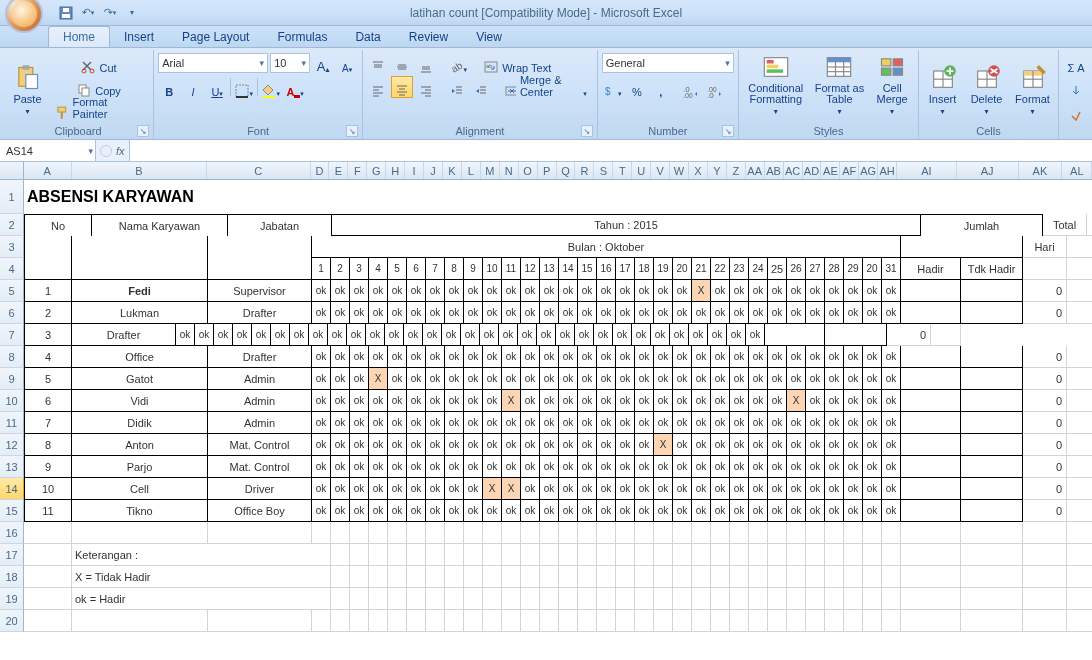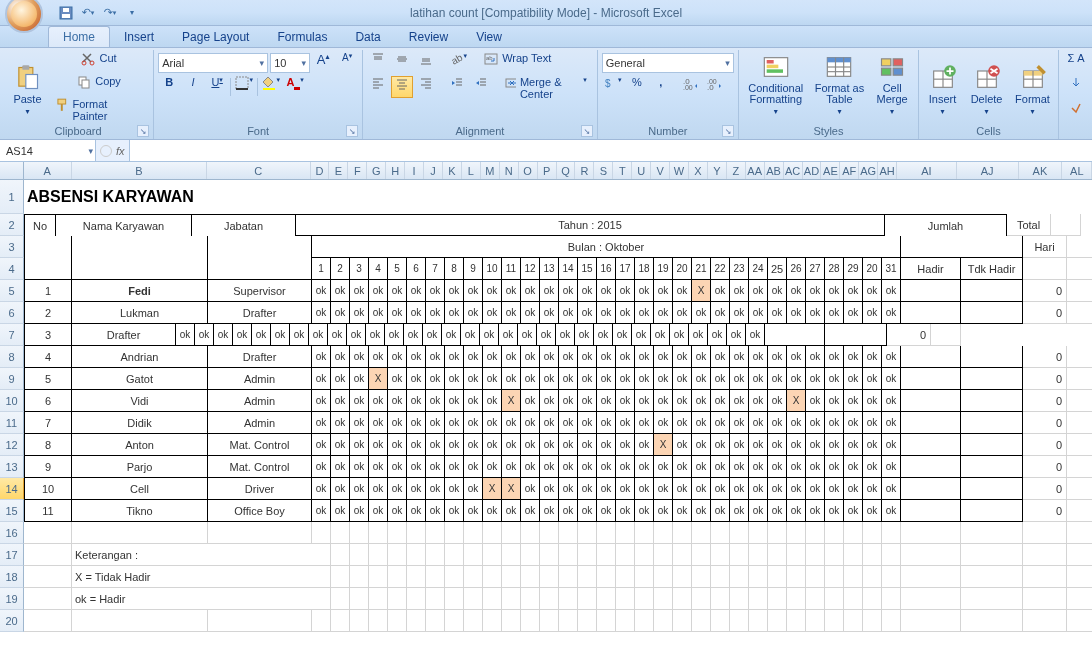--- a/index.html
+++ b/index.html
@@ -21,21 +21,21 @@
   
   .ribbon { height: 92px; background: linear-gradient(to bottom, #dce9f9 0%, #cde2f9 50%, #c0d8f0 100%); display: flex; border-bottom: 1px solid #9fb8d8; padding: 2px 3px 0 3px; }
   .ribgroup { border-right: 1px solid #a9c3e0; display: flex; flex-direction: column; justify-content: space-between; padding: 2px 4px 0 4px; position: relative; }
   .ribgroup-label { text-align: center; color: #4a6a8a; font-size: 11px; padding: 2px 0; display: flex; align-items: center; justify-content: center; gap: 4px; position: relative; }
   .ribgroup-label .launcher { width: 12px; height: 12px; border: 1px solid #a9c3e0; background: #e7f0fd; position: absolute; right: 0; bottom: 2px; display: flex; align-items: center; justify-content: center; font-size: 8px; color: #5070a0; }
   .ribbody { flex: 1; display: flex; gap: 4px; align-items: flex-start; }
   .bigbtn { width: 42px; height: 66px; display: flex; flex-direction: column; align-items: center; justify-content: flex-end; padding-bottom: 2px; gap: 2px; color: #15428b; }
   .bigbtn svg, .bigbtn .ico { width: 28px; height: 28px; }
   .bigbtn span { font-size: 11px; text-align: center; line-height: 1.05; }
   .smallbtn-row { display: flex; align-items: center; gap: 2px; height: 22px; }
-  .smallbtn { min-width: 22px; height: 22px; display: flex; align-items: flex-start; justify-content: center; padding: 0 2px; color: #15428b; }
+  .smallbtn { min-width: 22px; height: 22px; display: flex; align-items: flex-end; justify-content: center; padding: 0 2px; color: #15428b; }
   .smallbtn.wlabel { gap: 4px; padding: 0 6px 0 3px; font-size: 11px; }
   .combo { height: 20px; border: 1px solid #a9c3e0; background: #fff; display: flex; align-items: center; padding: 0 3px; font-size: 11px; color: #333; }
   .combo .arrow { margin-left: auto; color: #5070a0; font-size: 9px; }
   
   
   .formula-row { height: 22px; border-bottom: 1px solid #a9c3e0; display: flex; align-items: stretch; background: #e7f0fd; }
   .namebox { width: 96px; border-right: 1px solid #a9c3e0; background: #fff; display: flex; align-items: center; padding: 0 6px; font-size: 11px; position: relative; }
   .namebox .arrow { position: absolute; right: 2px; color: #5070a0; font-size: 9px; }
   .fx-btns { display: flex; align-items: center; padding: 0 4px; gap: 4px; }
   .fx { font-style: italic; color: #666; }
@@ -500,21 +500,21 @@
         <div class="rh" style="height: 22px;">17</div>
         <div class="rh" style="height: 22px;">18</div>
         <div class="rh" style="height: 22px;">19</div>
         <div class="rh" style="height: 22px;">20</div>
       </div>
     <div class="grid-body" id="gridbody">
         <div class="gridrow" style="height: 34px;">
           <div class="cell big-title" style="width: 1073px; border-right: none; border-bottom: none; height: 34px;">ABSENSI KARYAWAN</div>
         </div>
         <div class="gridrow" style="height: 22px;">
-          <div class="cell hdr-cell" style="width: 32px; border-top: 1px solid rgb(0, 0, 0); border-right: 1px solid rgb(0, 0, 0); border-left: 1px solid rgb(0, 0, 0); border-image: initial; border-bottom: none;">No</div>
+          <div class="cell hdr-cell" style="width: 68px; border-top: 1px solid rgb(0, 0, 0); border-right: 1px solid rgb(0, 0, 0); border-left: 1px solid rgb(0, 0, 0); border-image: initial; border-bottom: none;">No</div>
           <div class="cell hdr-cell" style="width: 136px; border-top: 1px solid rgb(0, 0, 0); border-right: 1px solid rgb(0, 0, 0); border-bottom: none;">Nama Karyawan</div>
           <div class="cell hdr-cell" style="width: 104px; border-top: 1px solid rgb(0, 0, 0); border-right: 1px solid rgb(0, 0, 0); border-bottom: none;">Jabatan</div>
           <div class="cell hdr-cell" style="width: 589px; border-top: 1px solid rgb(0, 0, 0); border-right: 1px solid rgb(0, 0, 0); border-bottom: 1px solid rgb(0, 0, 0);">Tahun : 2015</div>
           <div class="cell hdr-cell" style="width: 122px; border-top: 1px solid rgb(0, 0, 0); border-right: 1px solid rgb(0, 0, 0); border-bottom: none;">Jumlah</div>
           <div class="cell hdr-cell" style="width: 44px; justify-content: center;">Total</div>
           <div class="cell" style="width: 30px;"></div>
         </div>
         <div class="gridrow" style="height: 22px;">
           <div class="cell" style="width: 48px; border-left: 1px solid rgb(0, 0, 0); border-right: 1px solid rgb(0, 0, 0); border-bottom: none;"></div>
           <div class="cell" style="width: 136px; border-right: 1px solid rgb(0, 0, 0); border-bottom: none;"></div>
@@ -678,21 +678,21 @@
           <div class="cell ok" style="width: 19px; border-right: 1px solid rgb(0, 0, 0); border-bottom: 1px solid rgb(0, 0, 0); font-size: 10px;">ok</div>
           <div class="cell ok" style="width: 19px; border-right: 1px solid rgb(0, 0, 0); border-bottom: 1px solid rgb(0, 0, 0); font-size: 10px;">ok</div>
           <div class="cell ok" style="width: 19px; border-right: 1px solid rgb(0, 0, 0); border-bottom: 1px solid rgb(0, 0, 0); font-size: 10px;">ok</div>
           <div class="cell" style="width: 60px; border-right: 1px solid rgb(0, 0, 0); border-bottom: 1px solid rgb(0, 0, 0);"></div>
           <div class="cell" style="width: 62px; border-right: 1px solid rgb(0, 0, 0); border-bottom: 1px solid rgb(0, 0, 0);"></div>
           <div class="cell" style="width: 44px; justify-content: flex-end; padding-right: 4px;">0</div>
           <div class="cell" style="width: 30px;"></div>
         </div>
         <div class="gridrow" style="height: 22px;">
           <div class="cell hdr-cell" style="width: 48px; border-left: 1px solid rgb(0, 0, 0); border-right: 1px solid rgb(0, 0, 0); border-bottom: 1px solid rgb(0, 0, 0);">4</div>
-          <div class="cell hdr-cell" style="width: 136px; border-right: 1px solid rgb(0, 0, 0); border-bottom: 1px solid rgb(0, 0, 0);">Andrian</div>
+          <div class="cell hdr-cell" style="width: 136px; border-right: 1px solid rgb(0, 0, 0); border-bottom: 1px solid rgb(0, 0, 0);">Office</div>
           <div class="cell hdr-cell" style="width: 104px; border-right: 1px solid rgb(0, 0, 0); border-bottom: 1px solid rgb(0, 0, 0);">Drafter</div>
           <div class="cell ok" style="width: 19px; border-right: 1px solid rgb(0, 0, 0); border-bottom: 1px solid rgb(0, 0, 0); font-size: 10px;">ok</div>
           <div class="cell ok" style="width: 19px; border-right: 1px solid rgb(0, 0, 0); border-bottom: 1px solid rgb(0, 0, 0); font-size: 10px;">ok</div>
           <div class="cell ok" style="width: 19px; border-right: 1px solid rgb(0, 0, 0); border-bottom: 1px solid rgb(0, 0, 0); font-size: 10px;">ok</div>
           <div class="cell ok" style="width: 19px; border-right: 1px solid rgb(0, 0, 0); border-bottom: 1px solid rgb(0, 0, 0); font-size: 10px;">ok</div>
           <div class="cell ok" style="width: 19px; border-right: 1px solid rgb(0, 0, 0); border-bottom: 1px solid rgb(0, 0, 0); font-size: 10px;">ok</div>
           <div class="cell ok" style="width: 19px; border-right: 1px solid rgb(0, 0, 0); border-bottom: 1px solid rgb(0, 0, 0); font-size: 10px;">ok</div>
           <div class="cell ok" style="width: 19px; border-right: 1px solid rgb(0, 0, 0); border-bottom: 1px solid rgb(0, 0, 0); font-size: 10px;">ok</div>
           <div class="cell ok" style="width: 19px; border-right: 1px solid rgb(0, 0, 0); border-bottom: 1px solid rgb(0, 0, 0); font-size: 10px;">ok</div>
           <div class="cell ok" style="width: 19px; border-right: 1px solid rgb(0, 0, 0); border-bottom: 1px solid rgb(0, 0, 0); font-size: 10px;">ok</div>

